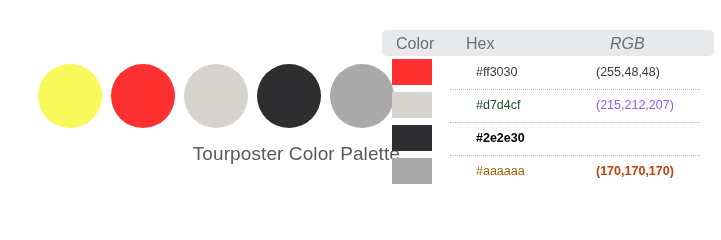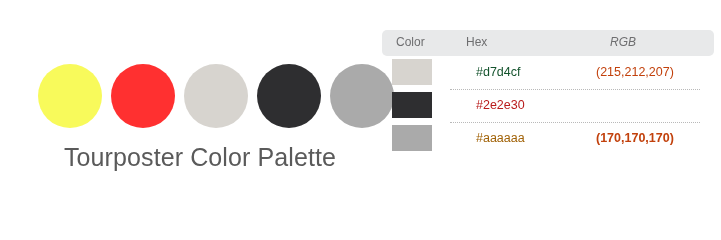--- a/index.html
+++ b/index.html
@@ -35,22 +35,22 @@
     width: 64px;
     height: 64px;
     border-radius: 50%;
   }
 
   #palette-caption {
     position: absolute;
     left: 0;
     top: 143px;
     width: 400px;
-    text-align: center;
-    font-size: 25px;
+    text-align: right;
+    font-size: 19px;
     color: #5a5a5a;
     letter-spacing: 0.1px;
   }
 
   
   #right-panel {
     position: absolute;
     left: 382px;
     top: 0;
     width: 339px;
@@ -72,21 +72,21 @@
     left: 0;
     top: 30px;
     width: 332px;
     height: 26px;
     background: #e8e9ea;
     border-radius: 5px;
   }
   .th {
     position: absolute;
     top: 5px;
-    font-size: 12px;
+    font-size: 16px;
     color: #6e6e70;
   }
   .th.col-color { left: 14px; }
   .th.col-hex   { left: 84px; }
   .th.col-rgb   { left: 228px; font-style: italic; }
 
   #table-body {
     position: absolute;
     left: 0;
     top: 56px;
@@ -140,28 +140,34 @@
 
   <div id="table-header" style="background: rgb(232, 233, 234);">
     <div class="th col-color">Color</div>
     <div class="th col-hex">Hex</div>
     <div class="th col-rgb">RGB</div>
   </div>
 
   <div id="table-body">
       <div class="row">
         <div class="row-divider" style="border-top-color: rgb(185, 185, 185);"></div>
+        <div class="swatch" style="background-color: rgb(255, 48, 48);"></div>
+        <div class="cell col-hex" style="color: rgb(60, 60, 60);">#ff3030</div>
+        <div class="cell col-rgb" style="color: rgb(60, 60, 60);">(255,48,48)</div>
+      </div>
+      <div class="row">
+        <div class="row-divider" style="border-top-color: rgb(185, 185, 185);"></div>
         <div class="swatch" style="background-color: rgb(215, 212, 207);"></div>
         <div class="cell col-hex" style="color: #14532d;">#d7d4cf</div>
-        <div class="cell col-rgb" style="color: #c2410c;">(215,212,207)</div>
+        <div class="cell col-rgb" style="color: #8b5cf6;">(215,212,207)</div>
       </div>
       <div class="row">
         <div class="row-divider" style="border-top-color: rgb(185, 185, 185);"></div>
         <div class="swatch" style="background-color: rgb(46, 46, 48);"></div>
-        <div class="cell col-hex" style="color: #b91c1c;">#2e2e30</div>
+        <div class="cell col-hex" style="color: #000000; font-weight: bold;">#2e2e30</div>
       </div>
       <div class="row">
         <div class="row-divider" style="border-top-color: rgb(185, 185, 185);"></div>
         <div class="swatch" style="background-color: rgb(170, 170, 170);"></div>
         <div class="cell col-hex" style="color: #a16207;">#aaaaaa</div>
         <div class="cell col-rgb" style="color: #c2410c; font-weight: bold;">(170,170,170)</div>
       </div>
     </div>
 </div>
 

